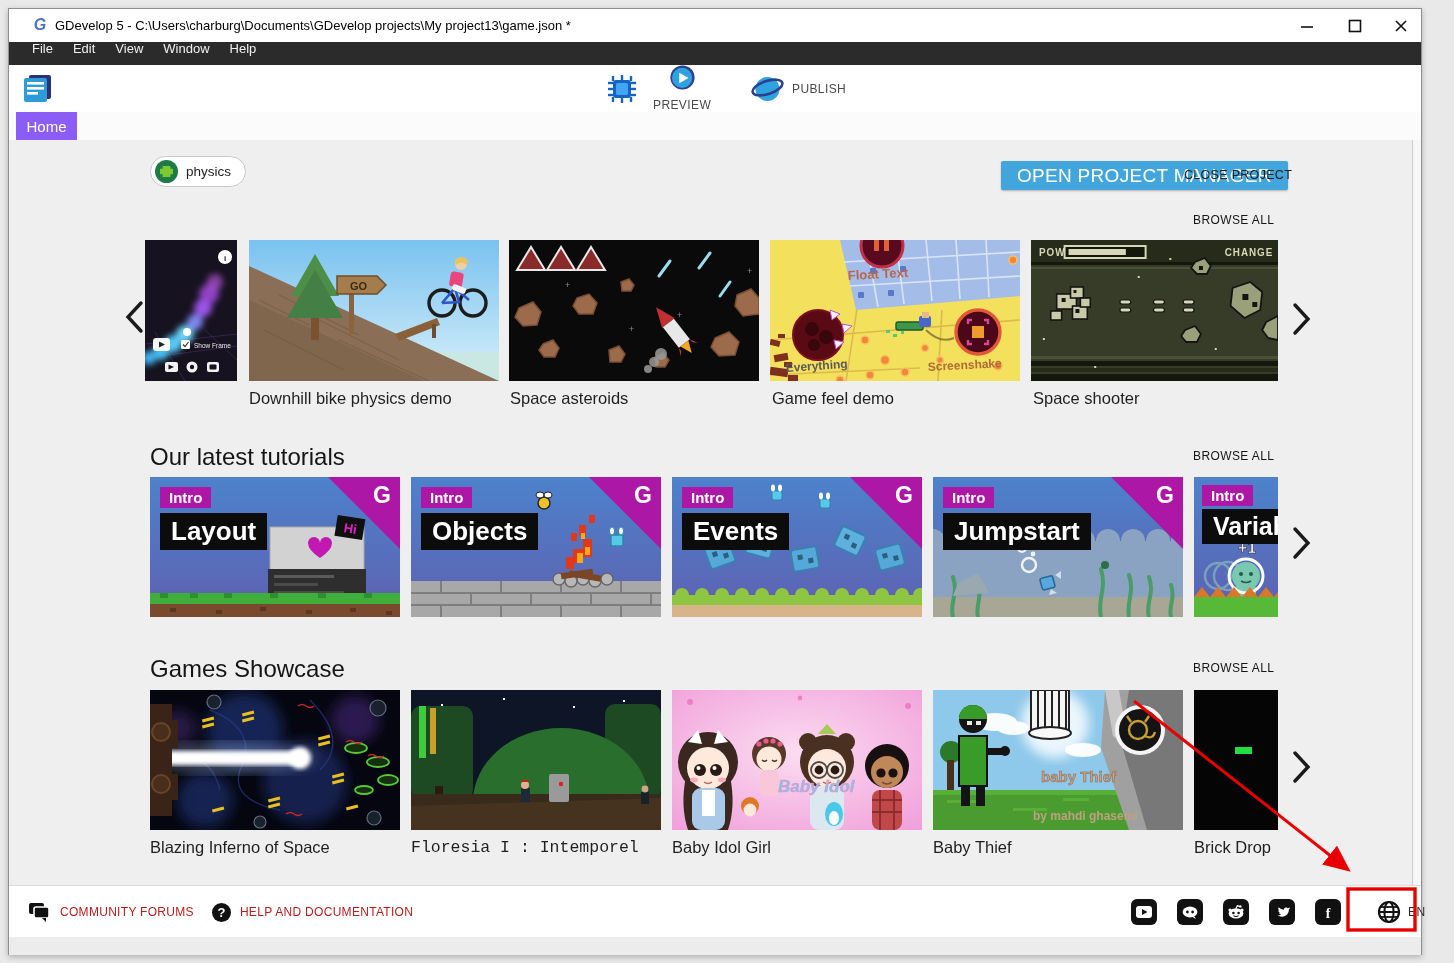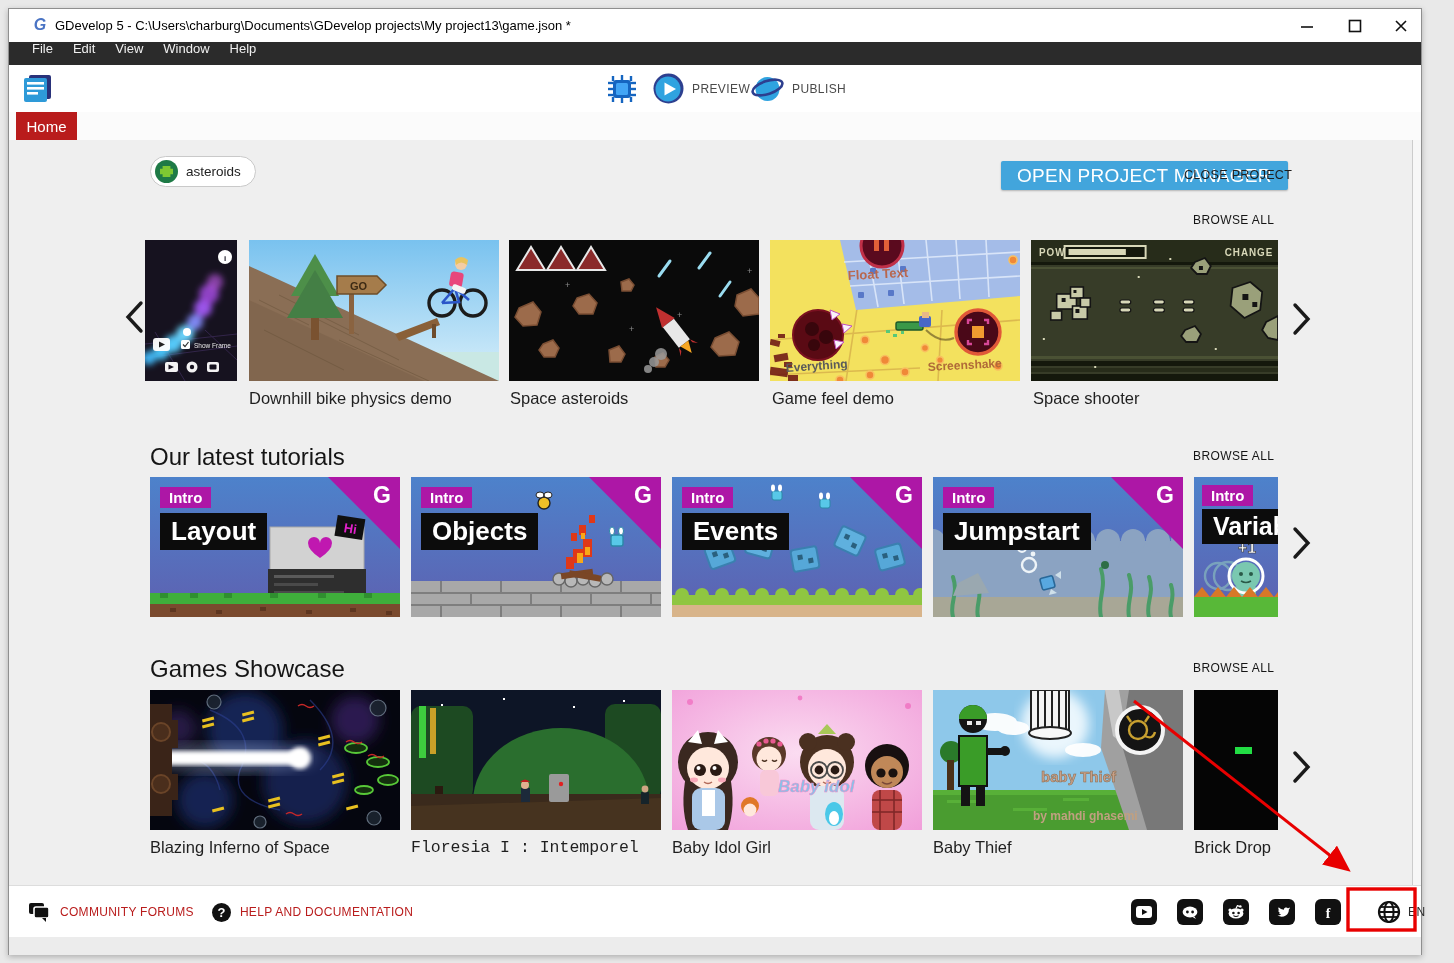--- a/index.html
+++ b/index.html
@@ -23,21 +23,21 @@
              display:flex; align-items:center; padding-left:13px; gap:0; }
   .menu-item { color:#f0f0f0; font-size:13px; padding:0 10px; height:34px; line-height:23px; cursor:pointer; }
 
   
   .toolbar { position:absolute; left:9px; top:65px; width:1412px; height:47px; background:#ffffff; }
   .tb-label { font-size:12px; color:#4a4a4a; letter-spacing:.4px; }
   .tb-group { position:absolute; top:0; height:47px; display:flex; align-items:center; gap:8px; cursor:pointer; }
 
   
   .tabbar { position:absolute; left:9px; top:112px; width:1412px; height:28px; background:#fbfbfb; }
-  .tab-home { position:absolute; left:7px; top:0; width:61px; height:28px; background:#b91c1c; color:#ffffff;
+  .tab-home { position:absolute; left:7px; top:0; width:61px; height:28px; background:#8b5cf6; color:#ffffff;
               font-size:15px; display:flex; align-items:center; justify-content:center; cursor:pointer; }
 
   
   .main { position:absolute; left:9px; top:140px; width:1412px; height:745px; background:#efefef; }
   .scrolltrack { position:absolute; left:1403px; top:0; width:9px; height:745px; background:#f7f7f7; border-left:1px solid #cccccc; }
 
   
   .pg { position:absolute; left:0; top:0; width:1454px; height:963px; pointer-events:none; }
   .pg > * { pointer-events:auto; }
 
@@ -145,21 +145,21 @@
           <line x1="3" y1="16" x2="8" y2="16"></line>
           <line x1="3" y1="22" x2="8" y2="22"></line>
         <line x1="26" y1="10" x2="31" y2="10"></line>
           <line x1="26" y1="16" x2="31" y2="16"></line>
           <line x1="26" y1="22" x2="31" y2="22"></line>
       </g>
       <rect x="8" y="7" width="18" height="18" rx="3" fill="#1565c0"></rect>
       <rect x="11" y="10" width="12" height="12" rx="1.5" fill="#42a5f5"></rect>
     </svg>
   </div>
-  <div class="tb-group" style="left:644px;">
+  <div class="tb-group" style="left:644px;flex-direction:column;">
     <svg width="31" height="31" viewBox="0 0 31 31">
       <circle cx="15.5" cy="15.5" r="15" fill="#2d3f8f"></circle>
       <circle cx="15" cy="16" r="12.5" fill="#2fa3e0"></circle>
       <path d="M11.5 9.5 L23 16 L11.5 22.5 Z" fill="#ffffff"></path>
     </svg>
     <span class="tb-label">PREVIEW</span>
   </div>
   <div class="tb-group" style="left:742px;">
     <svg width="33" height="31" viewBox="0 0 33 31">
       <circle cx="16.5" cy="16" r="12" fill="#2fa3e0"></circle>
@@ -176,21 +176,21 @@
 <div class="main">
   <div class="scrolltrack"></div>
 </div>
 
 <div class="pg">
 
   <div class="chip">
     <span class="avatar">
         <i></i>
       </span>
-    <span class="chip-name">asteroids</span>
+    <span class="chip-name">physics</span>
   </div>
   <button class="btn-primary">OPEN PROJECT MANAGER</button>
   <button class="btn-text">CLOSE PROJECT</button>
 
   <div class="browse" style="left:1193px; top:213px;">BROWSE ALL</div>
 
   <svg class="chev" style="left:122px; top:300px;" viewBox="0 0 26 34">
     <polyline points="19,3 6,17 19,31" fill="none" stroke="#1a1a1a" stroke-width="3.4" stroke-linecap="round"></polyline>
   </svg>
 

